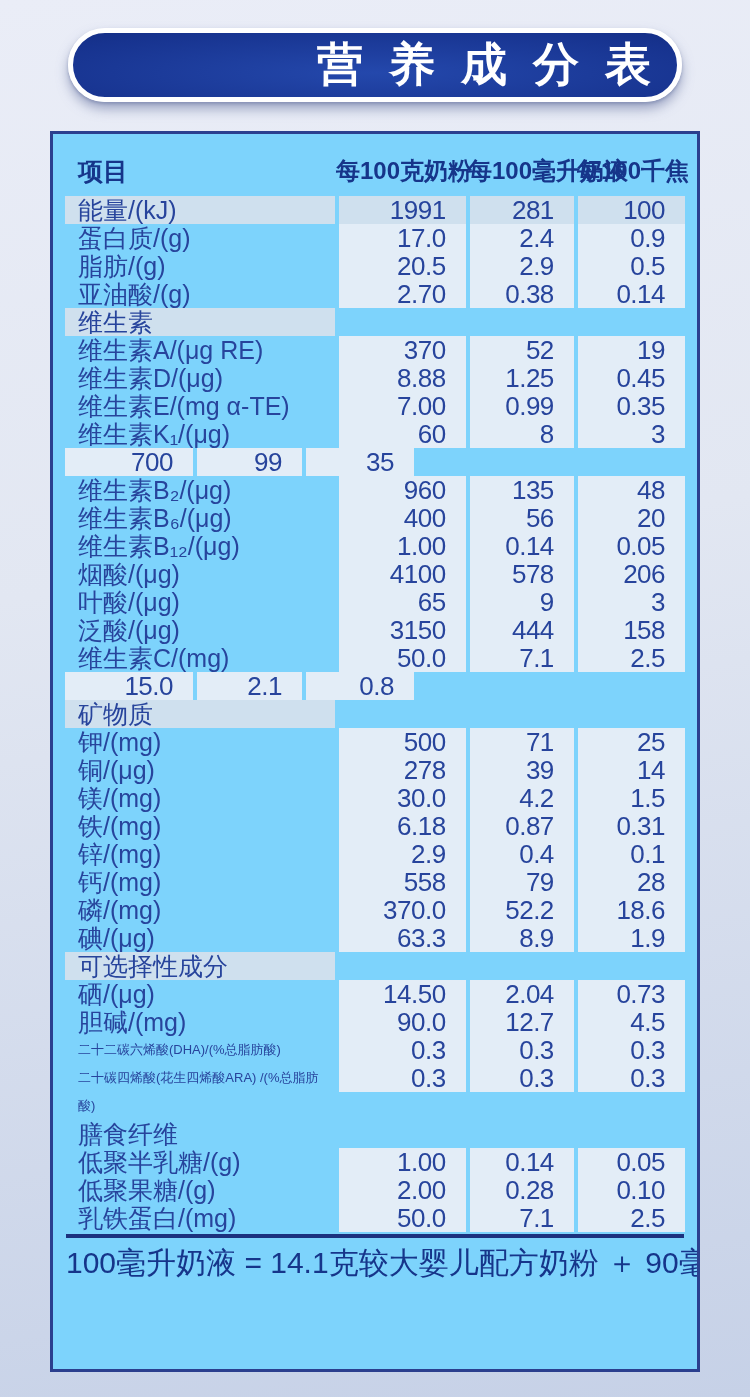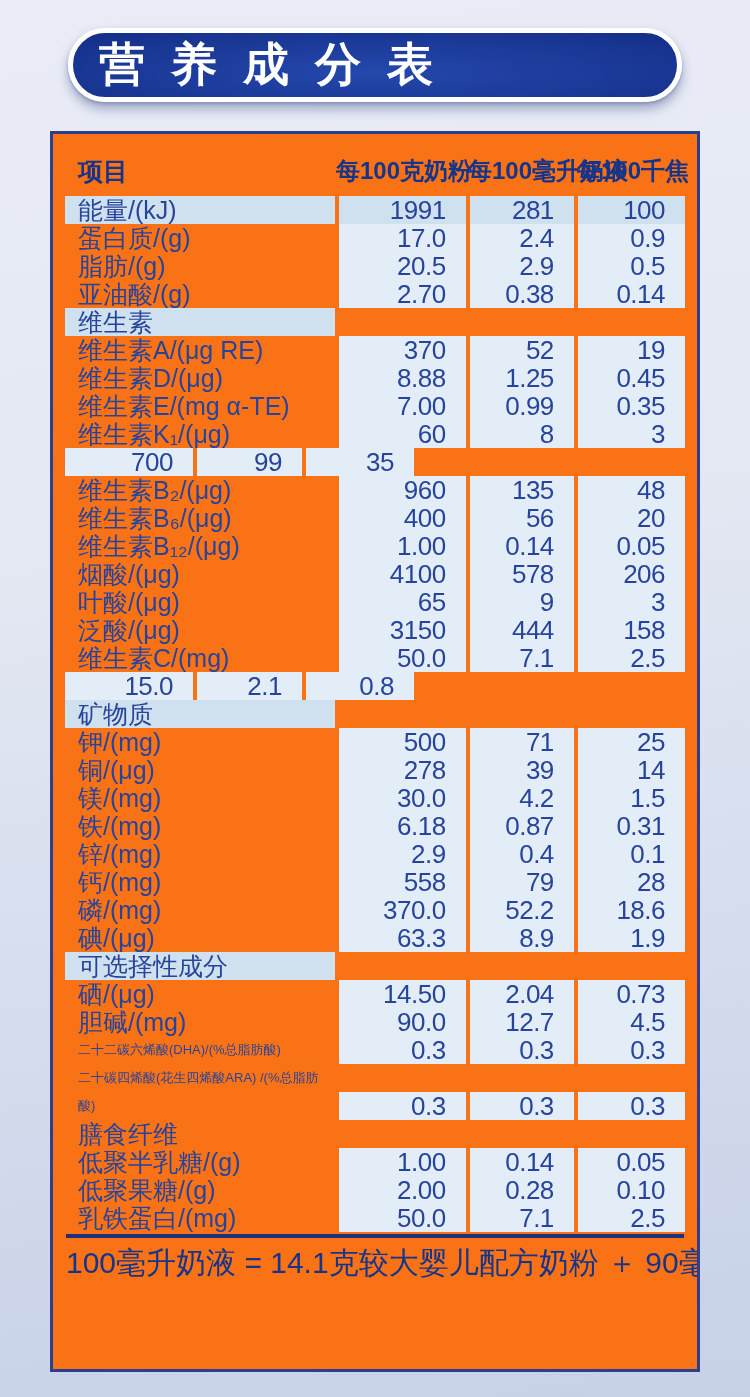--- a/index.html
+++ b/index.html
@@ -15,55 +15,55 @@
   .badge {
     position: absolute; left: 68px; top: 28px;
     width: 614px; height: 74px; box-sizing: border-box;
     border-radius: 40px;
     border: 5px solid #ffffff;
     background: radial-gradient(120% 150% at 50% 62%,
                 var(--badge-mid, #2448ac) 0%,
                 var(--badge-fill, #17338f) 48%,
                 var(--badge-dark, #0b1d62) 100%);
     box-shadow: 0 7px 12px rgba(96, 110, 156, 0.55), 0 2px 3px rgba(96,110,156,.4);
-    display: flex; align-items: center; justify-content: flex-start;
+    display: flex; align-items: center; justify-content: flex-end;
   }
   .badge-text {
     color: var(--badge-text, #ffffff);
     font-size: 46px; font-weight: bold;
     letter-spacing: 26px; text-indent: 26px;
     white-space: nowrap;
   }
 
   
   .card {
     position: absolute; left: 50px; top: 131px;
     width: 650px; height: 1241px; box-sizing: border-box;
-    background: #f97316;
+    background: #7dd3fc;
     border: 3px solid var(--border, #2b3f8e);
     padding: 12px 12px 0 12px;
     overflow: hidden;
   }
 
   .header-row { display: flex; align-items: center; height: 50px; }
   .h-label {
     width: 272px; margin-right: 4px; box-sizing: border-box; padding-left: 13px;
     font-size: 25px; font-weight: bold; color: var(--heading, #16358a);
   }
   .h-col {
     box-sizing: border-box; text-align: right;
     font-size: 24px; font-weight: bold; color: var(--heading, #16358a);
     white-space: nowrap;
   }
   .c1 { width: 128px; }
   .c2 { width: 105px; margin-left: 4px; }
   .c3 { width: 108px; margin-left: 4px; }
 
   .rows { }
-  .row { display: flex; align-items: flex-end; min-height: 28px; }
+  .row { display: flex; align-items: flex-start; min-height: 28px; }
   .cell-label {
     width: 272px; margin-right: 4px; box-sizing: border-box; padding-left: 13px;
     font-size: 25px; line-height: 28px; color: var(--text, #2a479e);
   }
   .cell-v {
     box-sizing: border-box; text-align: right; padding-right: 20px;
     font-size: 26px; line-height: 28px; color: var(--text, #24439b);
     background: var(--stripe, #e3edf7);
     letter-spacing: -0.5px;
   }

